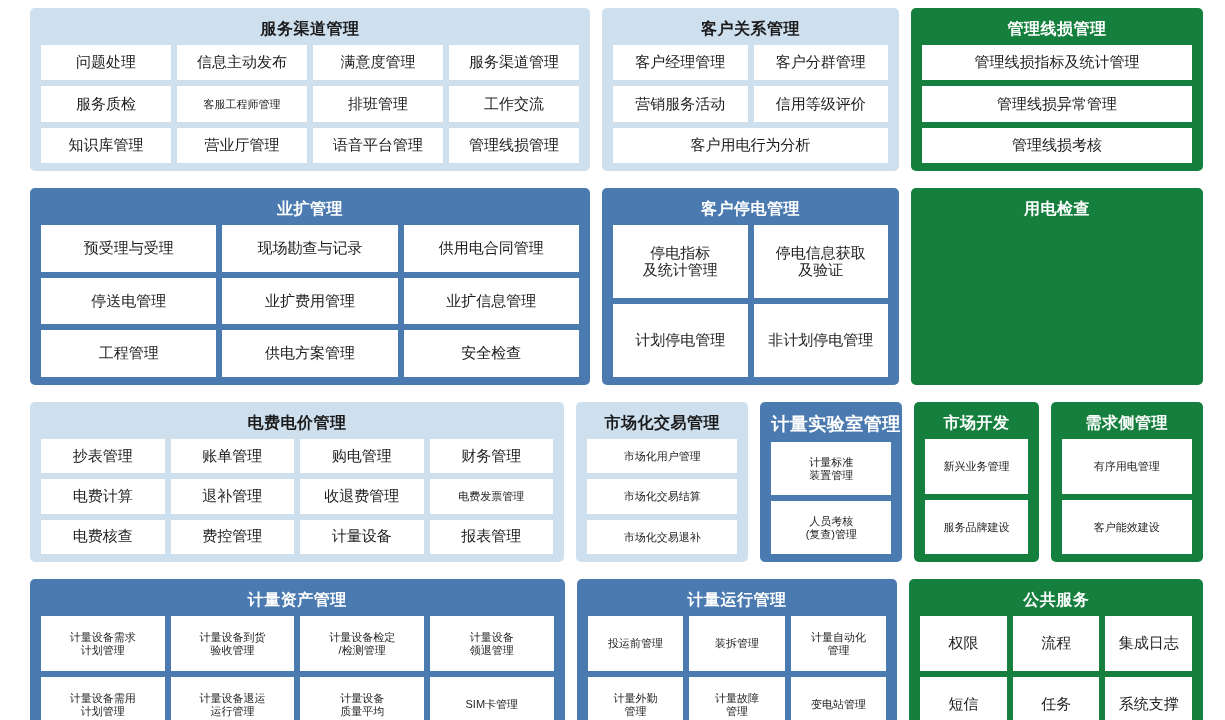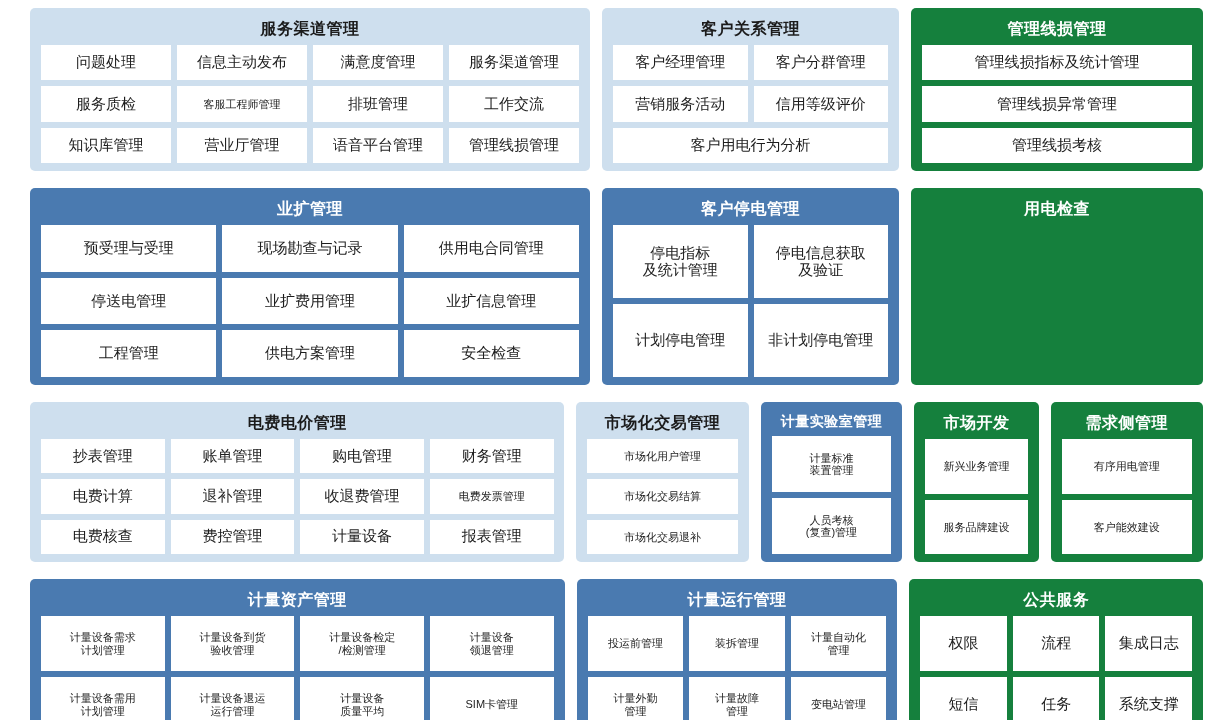--- a/index.html
+++ b/index.html
@@ -259,21 +259,21 @@
         <div class="grid-row">
           <div class="cell small">市场化交易结算</div>
         </div>
         <div class="grid-row">
           <div class="cell small">市场化交易退补</div>
         </div>
       </div>
     </div>
 
     <div class="panel blue p-lab">
-      <div class="panel-title" style="font-size:14px;">计量实验室管理</div>
+      <div class="panel-title" style="font-size:18px;">计量实验室管理</div>
       <div class="grid">
         <div class="grid-row">
           <div class="cell small">计量标准
 装置管理</div>
         </div>
         <div class="grid-row">
           <div class="cell small">人员考核
 (复查)管理</div>
         </div>
       </div>

